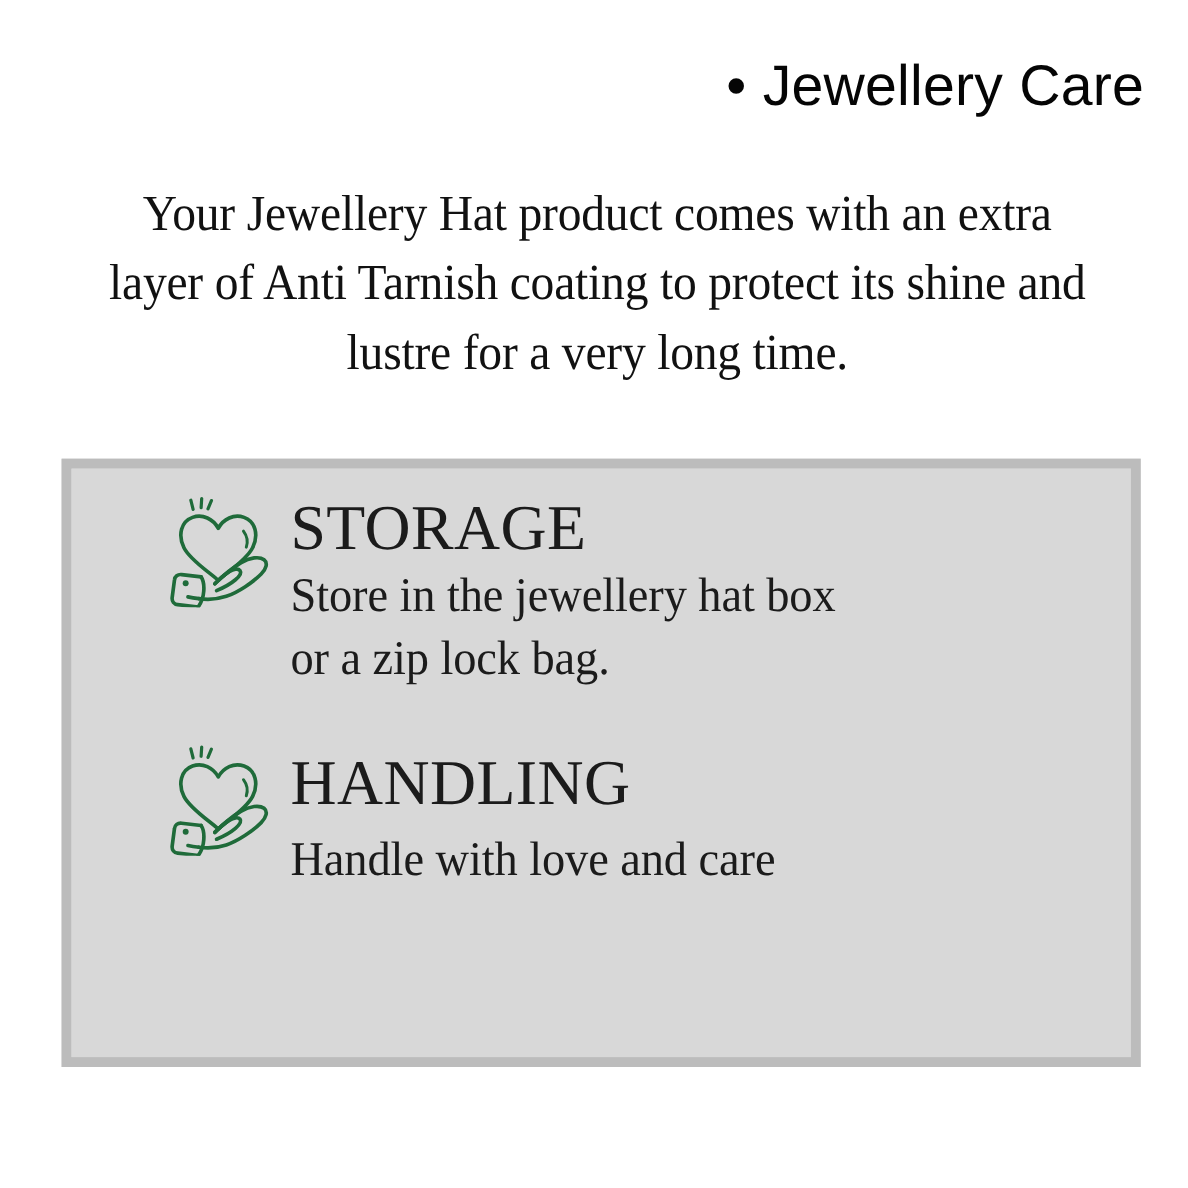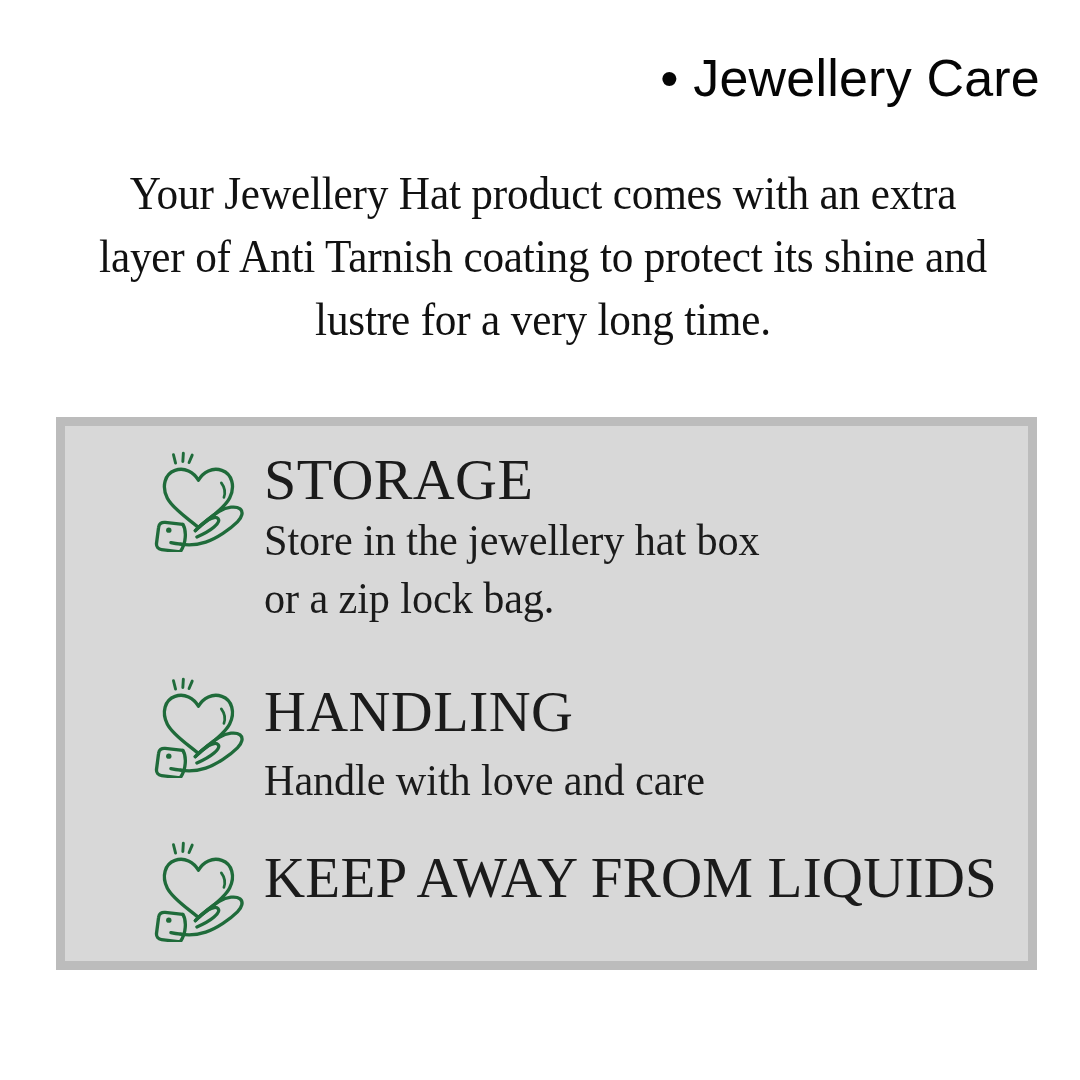--- a/index.html
+++ b/index.html
@@ -162,35 +162,15 @@
           <path d="M33.5 73.5 C35.5 76.5 36.2 81 35.8 86 C35.5 90.5 33.8 95.8 31 99.8"></path>
           <circle cx="20" cy="79" r="2.6" fill="#1f6b3a" stroke="none"></circle>
         </g>
       </svg>
       <div class="care-text">
         <div class="care-heading">HANDLING</div>
         <div class="care-desc">Handle with love and care</div>
       </div>
     </div>
 
-    <div class="care-row row-liquids">
-      <svg class="care-icon" viewBox="0 0 100 100">
-        <g fill="none" stroke="#1f6b3a" stroke-width="3.2" stroke-linecap="round" stroke-linejoin="round">
-          <path d="M48.5 76.5 C41 69.5 24 59 18.5 48 C13 37 16 25 26 21.5 C35 18.3 44 23 48.5 31 C53 23 62 18.3 71 21.5 C81 25 84 37 78.5 48 C73 59 56 69.5 48.5 76.5 Z"></path>
-          <path d="M70.5 33.5 C73.5 37.5 74.5 43 73 47.5" stroke-width="2.6"></path>
-          <path d="M26.5 14.5 L24.5 6.5" stroke-width="2.8"></path>
-          <path d="M33.5 13.0 L34.0 5.0" stroke-width="2.8"></path>
-          <path d="M39.5 14.0 L42.5 6.8" stroke-width="2.8"></path>
-          <path d="M45.5 79.5 C52 73 61 65.5 68.5 61 C76 56.5 84.5 55.5 88.5 58.5 C92 61.2 90.5 66.5 86 71 C79 78 66 87 55.5 90.5 C48 93 38 93.5 31.5 92.5"></path>
-          <path d="M45.5 79.5 C49 76 54 71.5 58 69 C62 66.5 66 66 67.5 68 C69 70 67 73 63.5 76 C59.5 79.4 53 83 47 85.5"></path>
-          <path d="M31.5 92.5 C28.5 92.2 25 91.7 22 91"></path>
-          <path d="M33.5 73.5 L16.5 71.5 C13 71.1 10.5 73 10.2 76.2 L8.2 91.5 C7.8 94.8 9.8 97.3 13 97.7 L31 99.8"></path>
-          <path d="M33.5 73.5 C35.5 76.5 36.2 81 35.8 86 C35.5 90.5 33.8 95.8 31 99.8"></path>
-          <circle cx="20" cy="79" r="2.6" fill="#1f6b3a" stroke="none"></circle>
-        </g>
-      </svg>
-      <div class="care-text">
-        <div class="care-heading">KEEP AWAY FROM LIQUIDS</div>
-      </div>
-    </div>
 
   </div>
 </div>
 
 </body></html>

